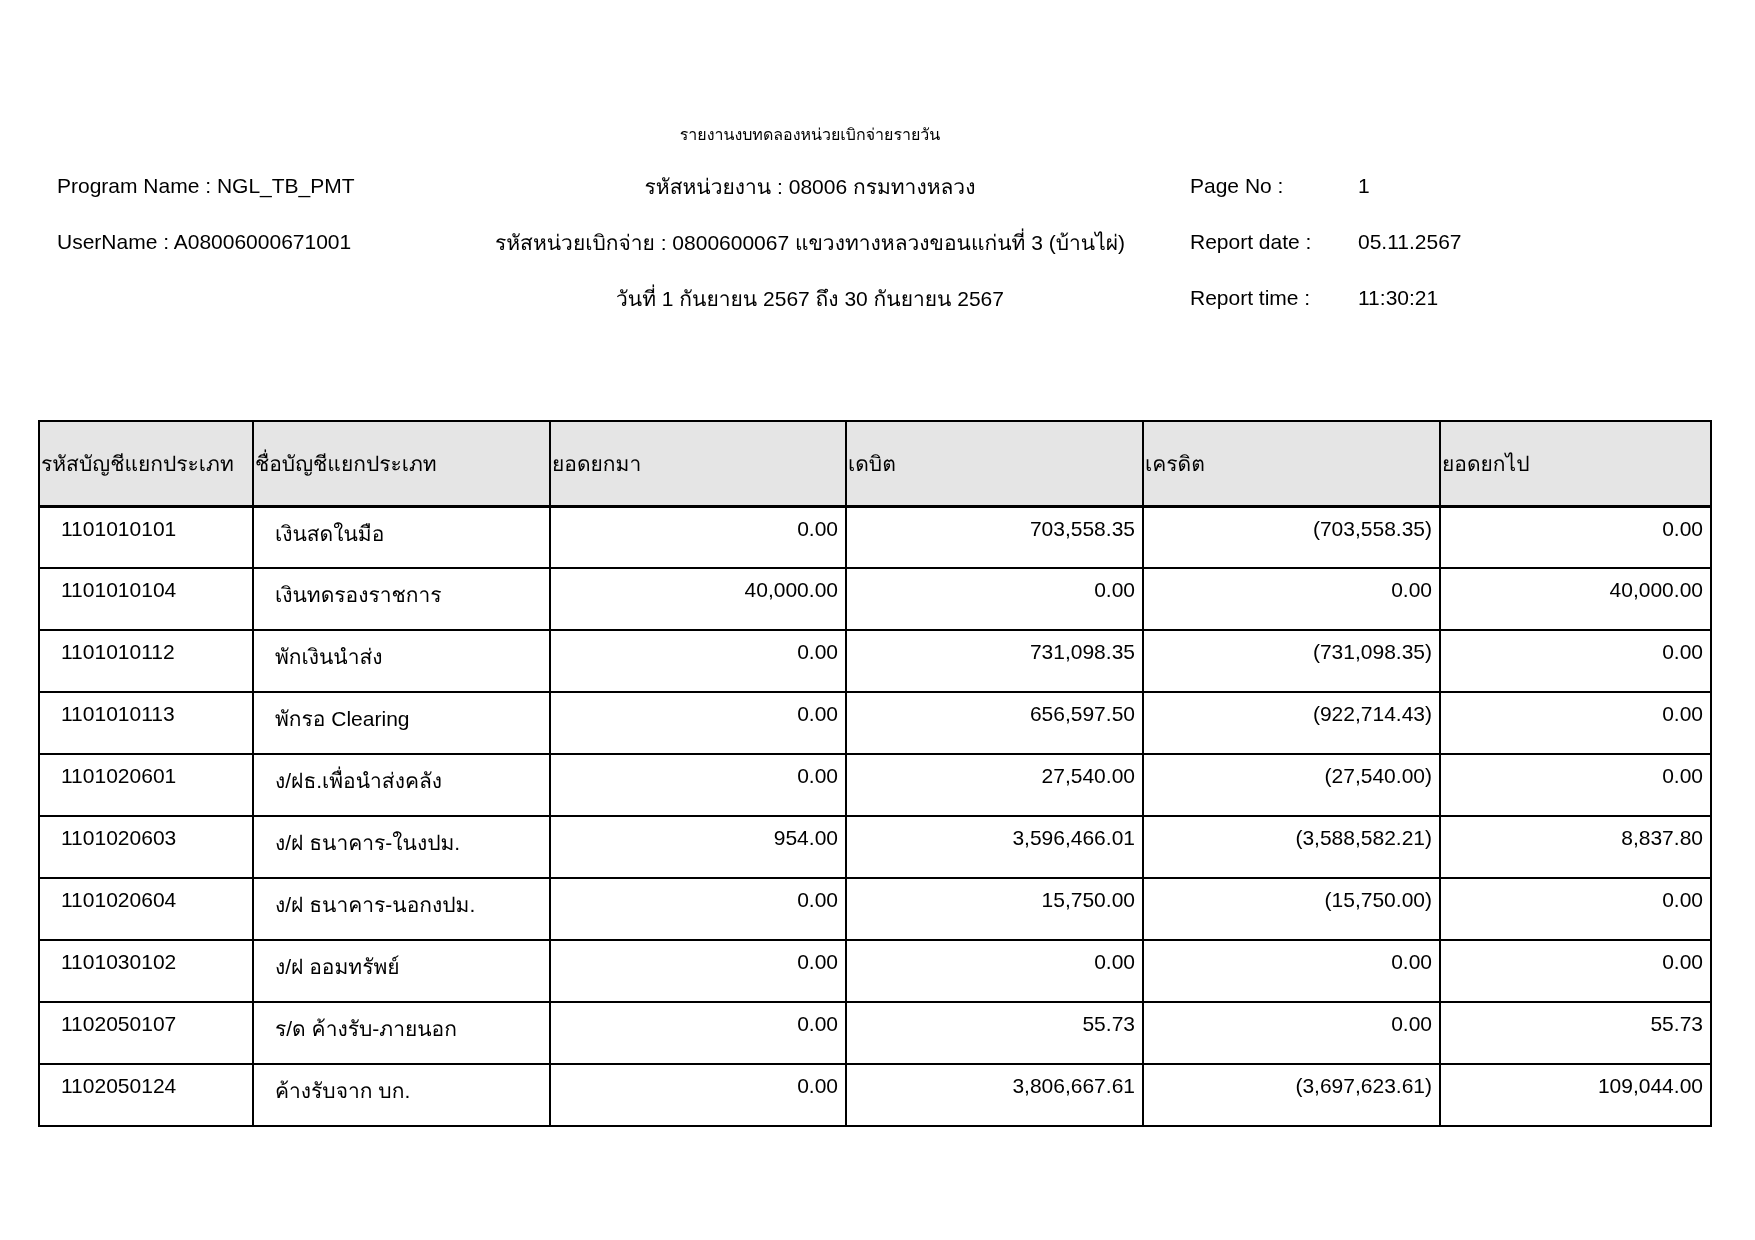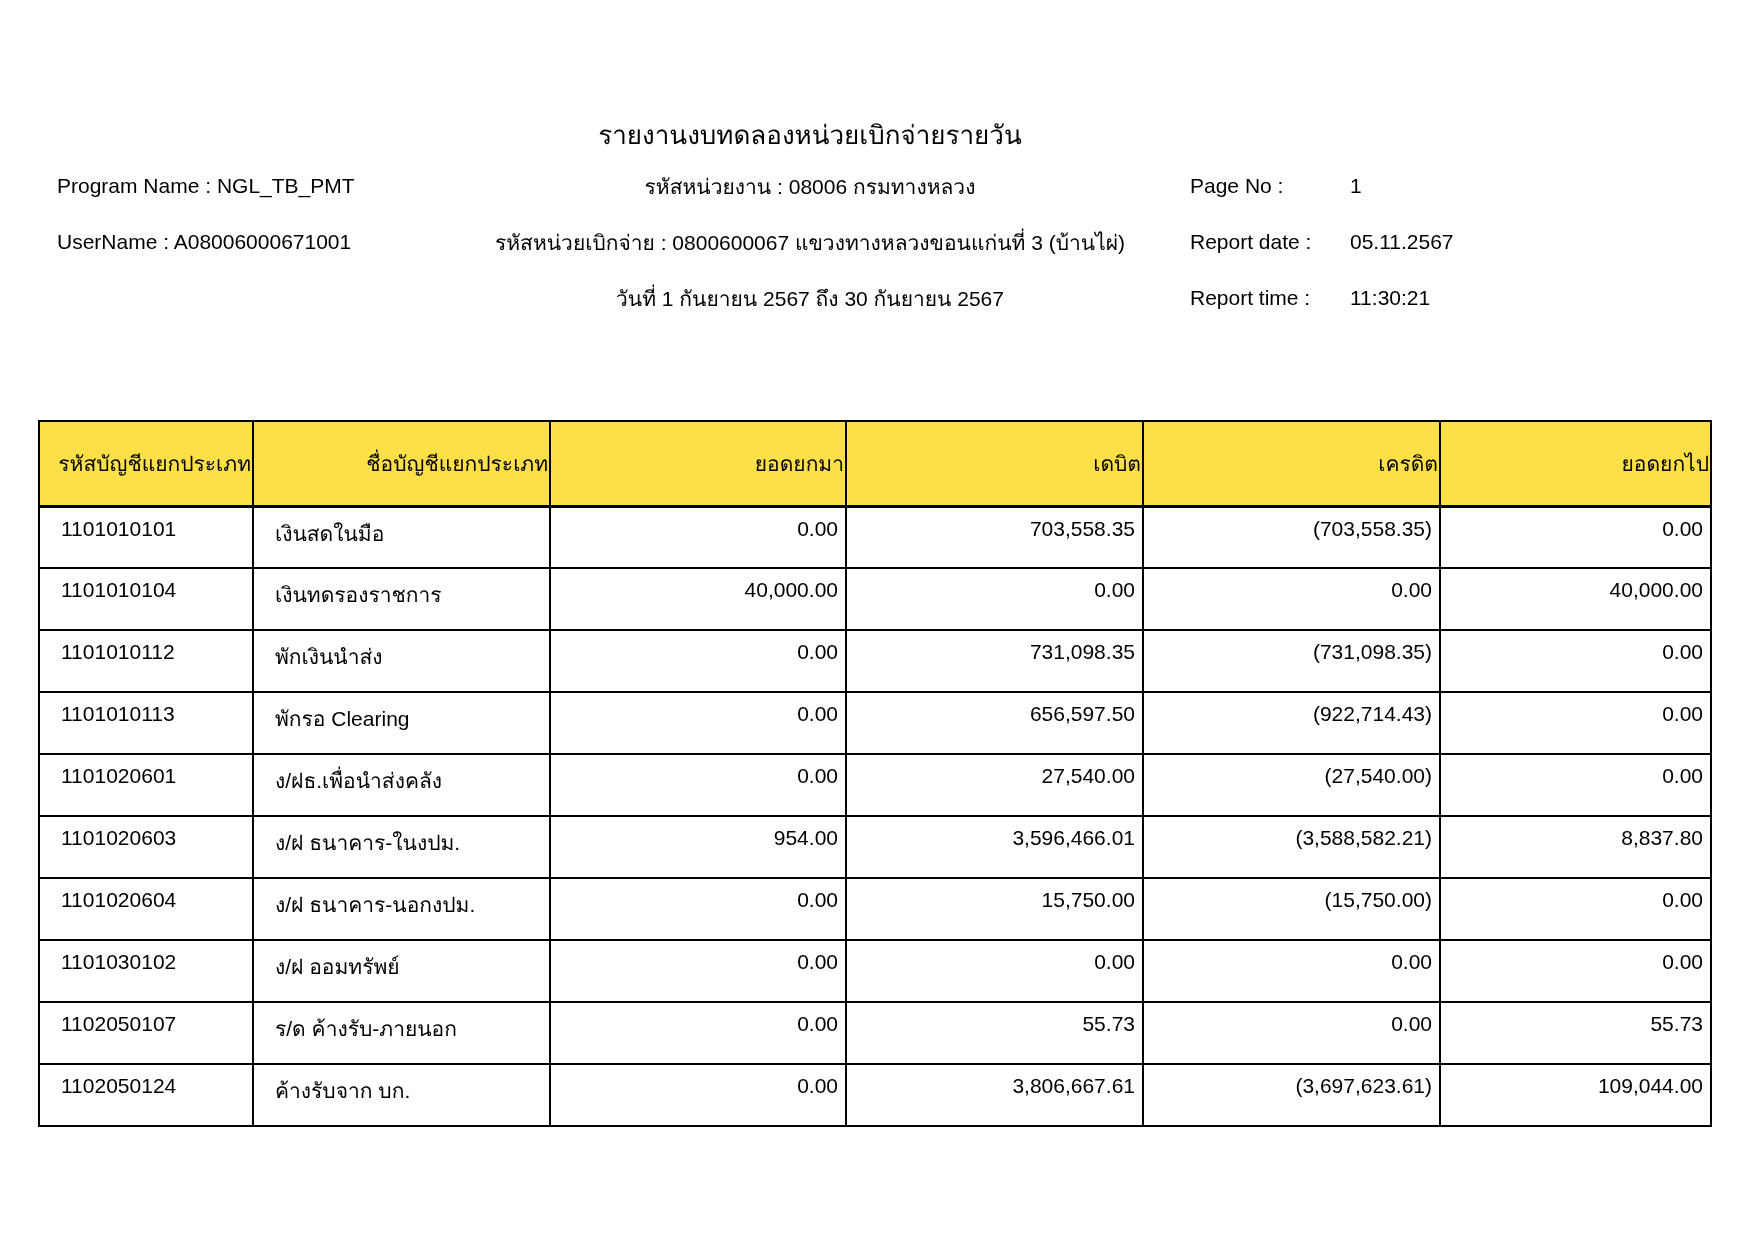--- a/index.html
+++ b/index.html
@@ -34,48 +34,48 @@
     padding-left: 57px;
     white-space: nowrap;
   }
   .hrow .center {
     text-align: center;
     white-space: nowrap;
   }
   .hrow .right {
     display: grid;
     grid-template-columns: 152px 1fr;
-    column-gap: 8px;
+    column-gap: 16px;
   }
   .hrow .right .lbl { white-space: nowrap; }
   .hrow .right .val { white-space: nowrap; }
   .title-row .center {
-    font-size: 26px;
+    font-size: 16px;
     margin-top: 8px;
   }
   
   table.tb {
     border-collapse: collapse;
     table-layout: fixed;
     width: 1672px;
     margin-left: 38px;
     margin-top: 94px;
     font-size: 21px;
   }
   table.tb th, table.tb td {
     border: 2px solid #000000;
     box-sizing: border-box;
     overflow: hidden;
     white-space: nowrap;
   }
   table.tb th {
-    background: #fde047;
+    background: #e5e5e5;
     font-weight: normal;
     height: 85px;
-    text-align: right;
+    text-align: left;
     vertical-align: middle;
     border-bottom-width: 3px;
   }
   table.tb td {
     height: 62px;
     vertical-align: top;
     padding-top: 9px;
   }
   table.tb td.left {
     text-align: left;

